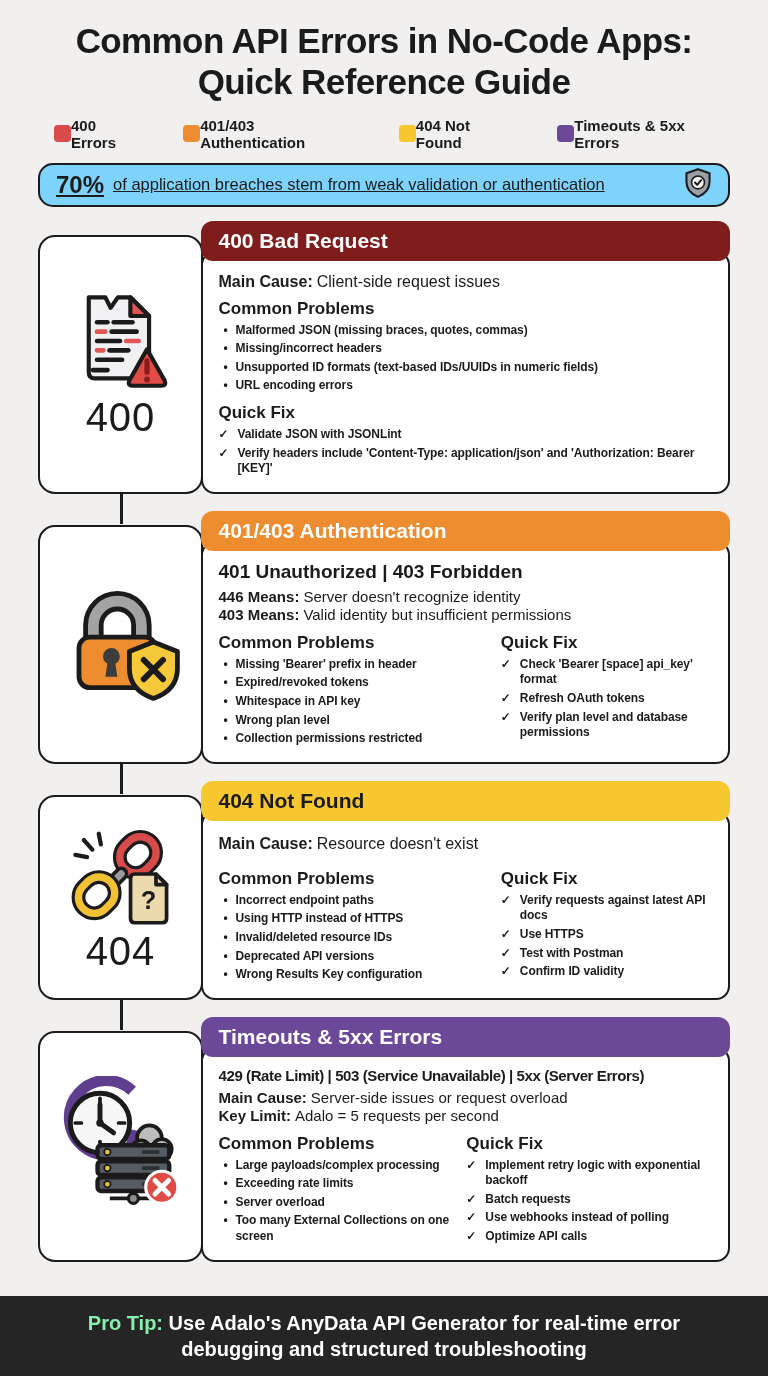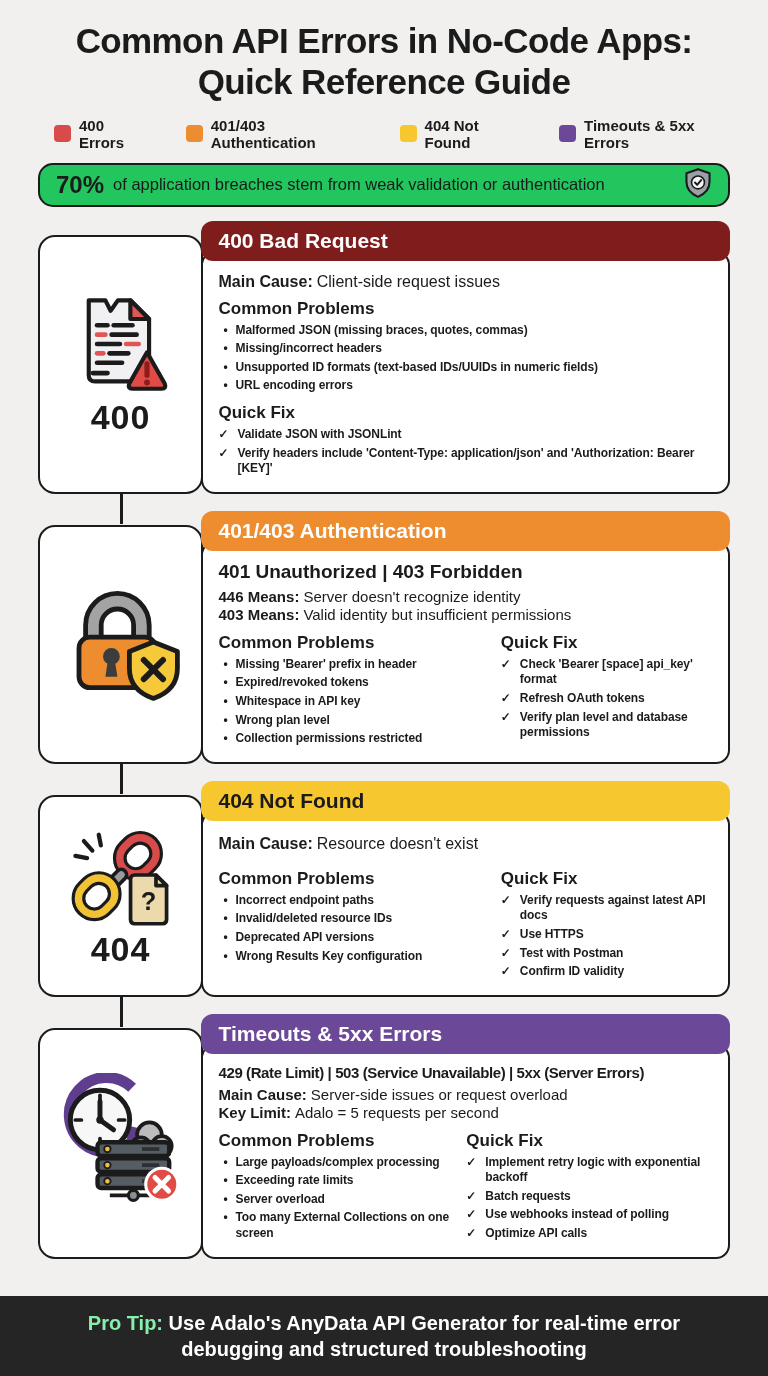--- a/index.html
+++ b/index.html
@@ -5,39 +5,39 @@
   * { box-sizing: border-box; margin: 0; padding: 0; }
   html,body { width:768px; height:1376px; }
   body {
     font-family: "Liberation Sans", sans-serif;
     background:#f1f0ee; color:#1b1b1b;
     display:flex; flex-direction:column; overflow:hidden;
   }
   .content { padding:20px 38px 0; }
   .page-title { text-align:center; font-size:35px; font-weight:700; letter-spacing:-0.6px; line-height:1.18; }
   .legend { display:flex; justify-content:center; align-items:center; gap:24px; margin:14px 0 12px; }
-  .legend-item { display:flex; align-items:center; gap:8px; font-size:15px; font-weight:700;padding-left:16px; }
+  .legend-item { display:flex; align-items:center; font-size:15px; font-weight:700;padding-left:16px; }
   .legend-swatch { width:17px; height:17px; border-radius:4px; flex:none; }
   .stat-box {
-    background:#22c55e; border:2.5px solid #1b1b1b; border-radius:15px;
-    display:flex; align-items:center; gap:9px; padding:7px 16px; height:44px;
+    background:#7dd3fc; border:2.5px solid #1b1b1b; border-radius:15px;
+    display:flex; align-items:center; gap:9px; padding:7px 16px; height:44px;text-decoration:underline;
   }
   .stat-value { font-size:24px; font-weight:700; }
   .stat-text { font-size:16.5px; }
   .stat-shield { margin-left:auto; flex:none; }
 
   .sections { margin-top:14px; }
   .section { display:flex; align-items:stretch; }
   .icon-col { width:165px; flex:none; display:flex; }
   .icon-box {
     flex:1; margin-top:14px; background:#fff;
     border:2.5px solid #1b1b1b; border-radius:17px;
     display:flex; flex-direction:column; align-items:center; justify-content:center;
   }
-  .icon-code { font-size:34px; font-weight:700; letter-spacing:1px; margin-top:-2px; }
+  .icon-code { font-size:40px; font-weight:400; letter-spacing:1px; margin-top:-2px; }
   .connector { width:3px; height:30px; background:#1b1b1b; margin-left:82px; margin-bottom:-13px; }
 
   .card { flex:1; margin-left:-2.5px; display:flex; flex-direction:column; }
   .card-head {
     position:relative; z-index:1; border-radius:12px;
     font-size:21px; font-weight:700; padding:8px 18px; height:40px;
   }
   .card-body {
     flex:1; background:#fff; border:2.5px solid #1b1b1b; border-radius:14px;
     margin-top:-10px; padding:18px 16px 12px;
@@ -249,20 +249,21 @@
         <div class="card-head" style="background: rgb(246, 199, 47); color: rgb(27, 27, 27);">
           <span>404 Not Found</span>
         </div>
         <div class="card-body" style="min-height:178px">
           <p class="line" style="margin-top:4px"><b>Main Cause:</b><span>Resource doesn't exist</span></p>
           <div class="twocol">
             <div>
               <h3 class="col-title">Common Problems</h3>
               <ul class="bullets">
                   <li>Incorrect endpoint paths</li>
+                  <li>Using HTTP instead of HTTPS</li>
                   <li>Invalid/deleted resource IDs</li>
                   <li>Deprecated API versions</li>
                   <li>Wrong Results Key configuration</li>
                 </ul>
             </div>
             <div>
               <h3 class="col-title">Quick Fix</h3>
               <ul class="checks">
                   <li>Verify requests against latest API docs</li>
                   <li>Use HTTPS</li>

